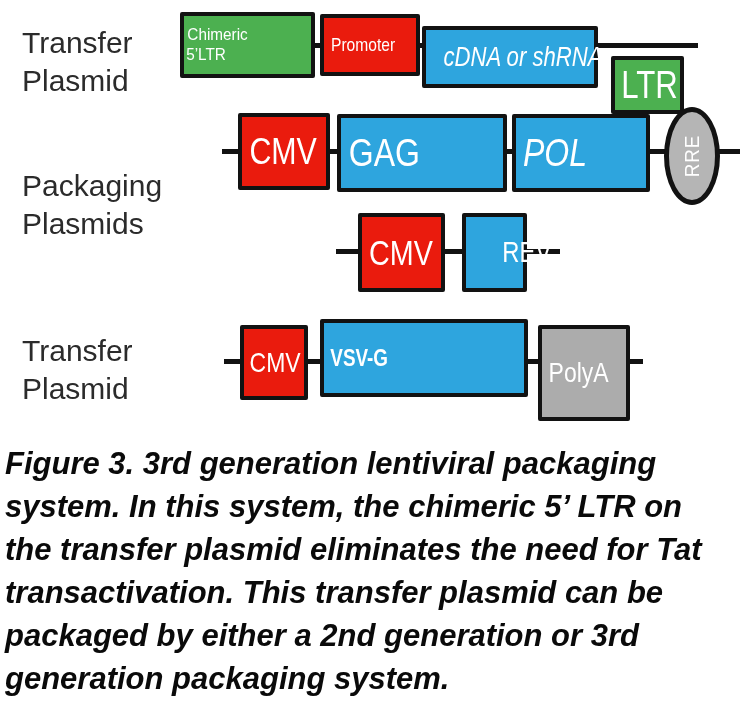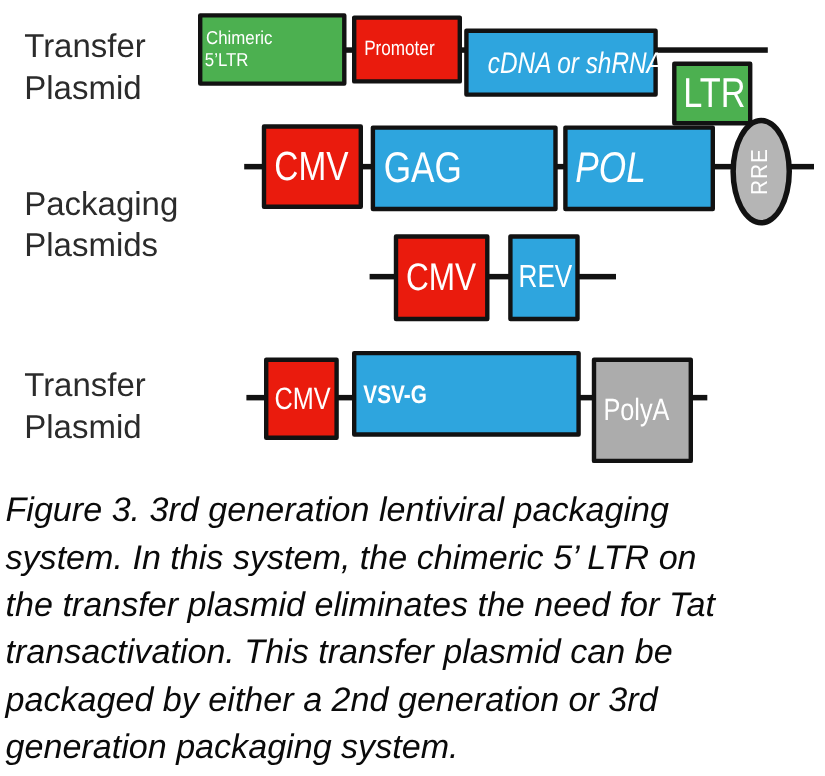--- a/index.html
+++ b/index.html
@@ -57,34 +57,34 @@
     background:#b5b5b5;border:5px solid #121212;border-radius:50%;
     display:flex;align-items:center;justify-content:center;
   }
   #ellipse-rre span{
     color:#ffffff;font-size:21px;letter-spacing:1px;
     transform:rotate(-90deg) scaleX(0.9);white-space:nowrap;
   }
 
   
   #box-cmv2{left:358px;top:213px;width:87px;height:79px;font-size:35px;}
-  #box-rev{left:462px;top:213px;width:65px;height:79px;font-size:29px;}
+  #box-rev{left:462px;top:213px;width:65px;height:79px;font-size:29px;padding-left:31px;}
 
   
   #box-cmv3{left:240px;top:325px;width:68px;height:75px;font-size:28px;}
   #box-vsvg{left:320px;top:319px;width:208px;height:78px;font-size:23px;font-weight:bold;}
   #box-polya{left:538px;top:325px;width:92px;height:96px;font-size:28px;}
 
   
   #caption{
     position:absolute;left:5px;top:442px;width:745px;
     font-style:italic;color:#0a0a0a;font-size:31px;line-height:43px;
     letter-spacing:0;
   }
-  .cap-line{white-space:nowrap;}
+  .cap-line{white-space:nowrap;font-weight:bold;}
 </style>
 </head>
 <body>
 
 <div id="figure-canvas">
 
   <div class="row-label" id="label-transfer">
     <div>Transfer</div>
     <div>Plasmid</div>
   </div>

